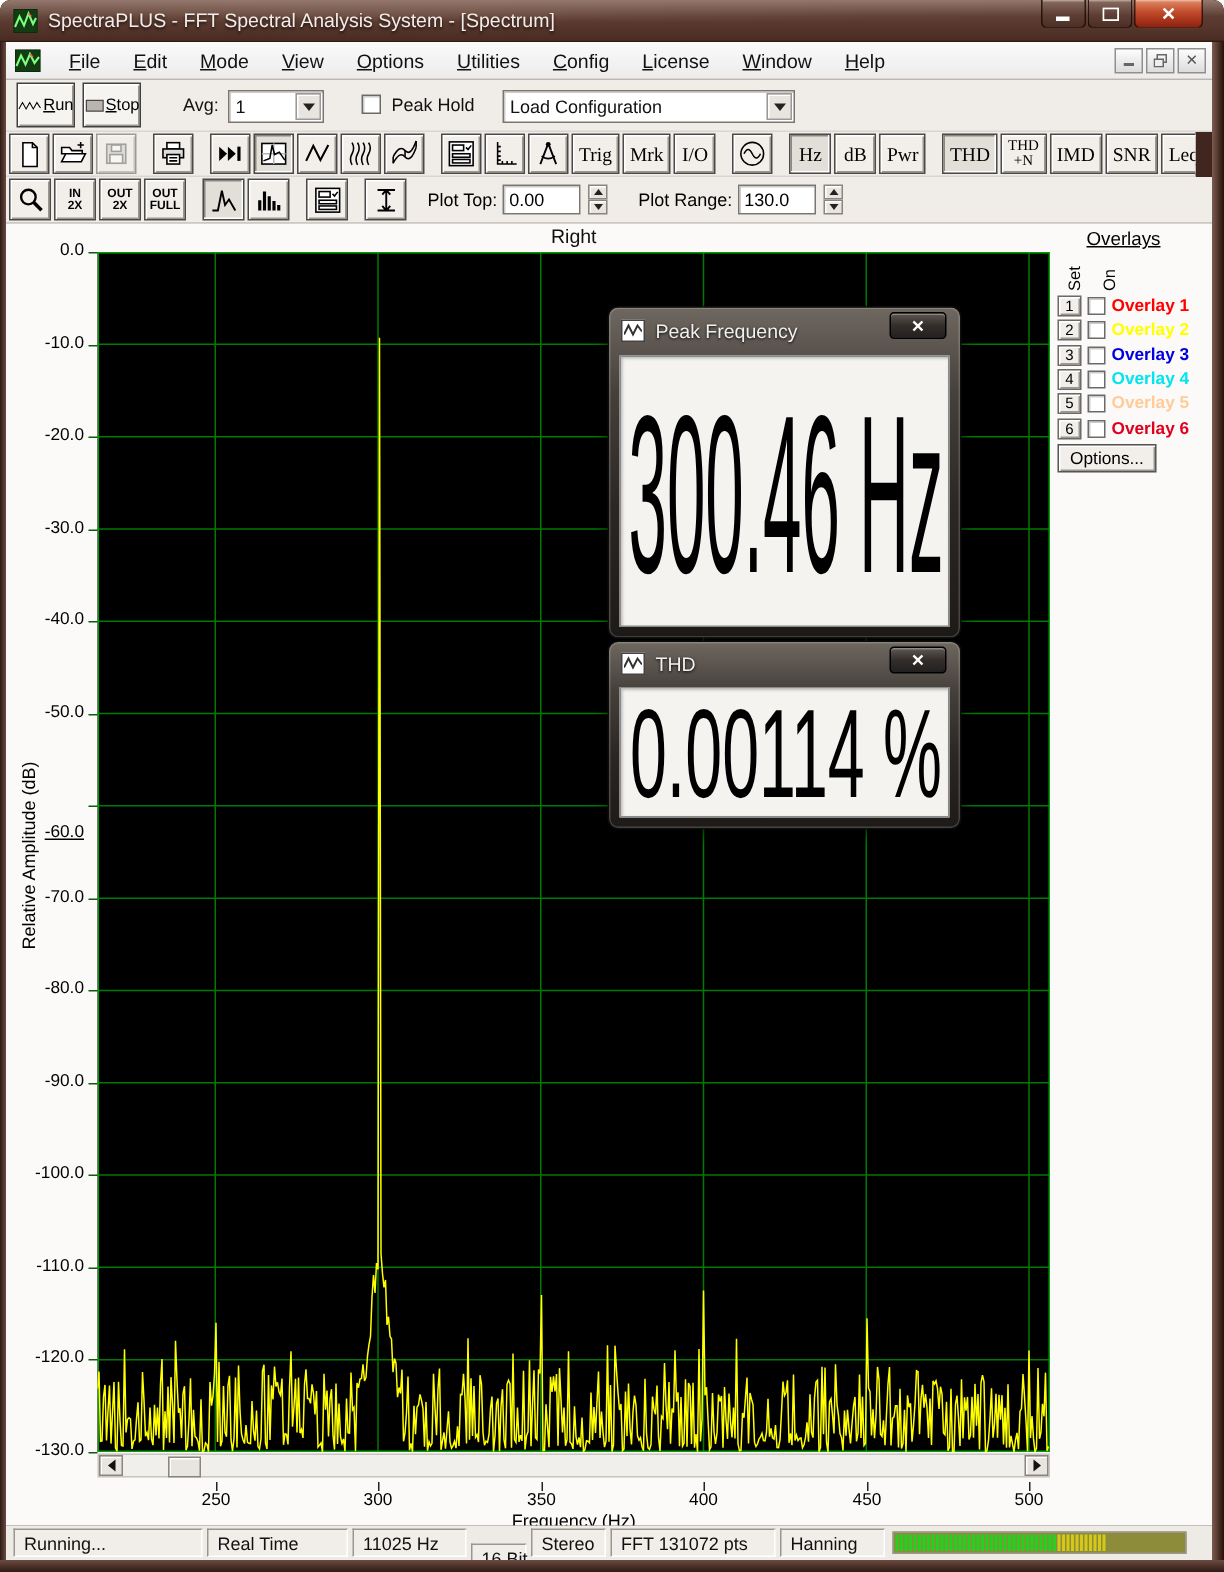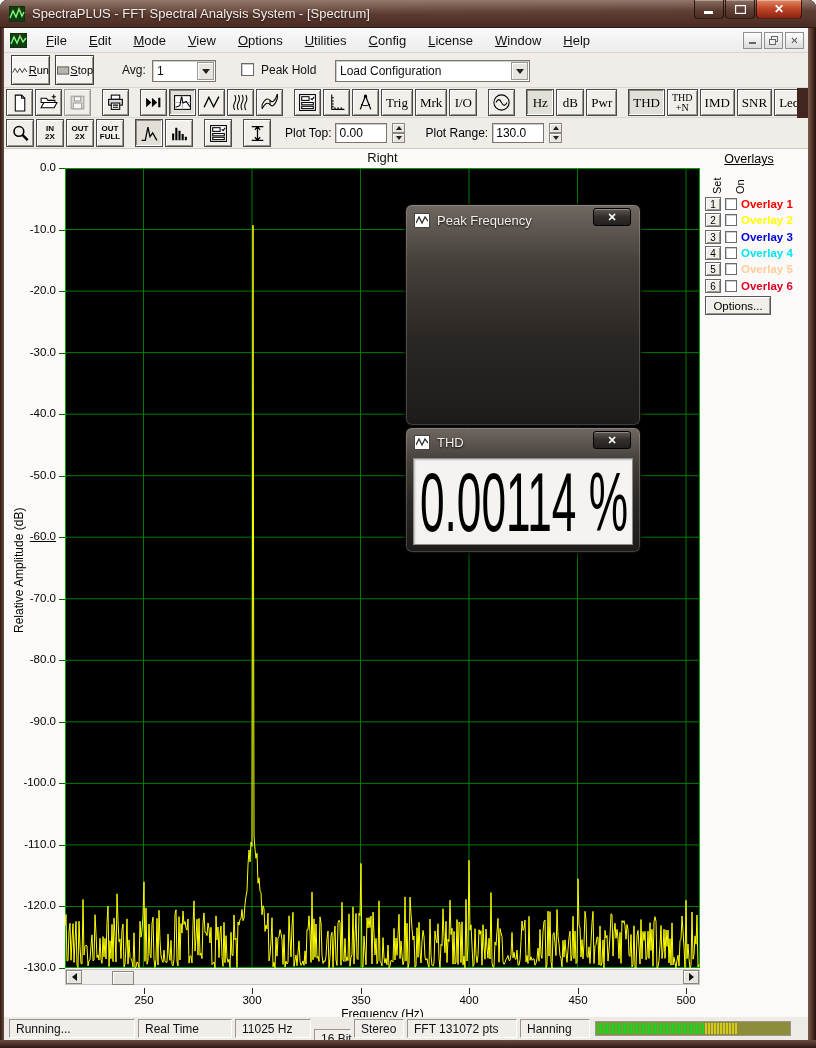--- a/index.html
+++ b/index.html
@@ -404,21 +404,21 @@
         <div class="ylab" style="left:0;top:74px;">-10.0</div>
         <div class="ytick" style="top:81px;"></div>
         <div class="ylab" style="left:0;top:135px;">-20.0</div>
         <div class="ytick" style="top:142px;"></div>
         <div class="ylab" style="left:0;top:197px;">-30.0</div>
         <div class="ytick" style="top:204px;"></div>
         <div class="ylab" style="left:0;top:258px;">-40.0</div>
         <div class="ytick" style="top:265px;"></div>
         <div class="ylab" style="left:0;top:320px;">-50.0</div>
         <div class="ytick" style="top:327px;"></div>
-        <div class="ylab" style="left:0;top:381px;text-decoration:underline;">-60.0</div>
+        <div class="ylab" style="left:0;top:400px;text-decoration:underline;">-60.0</div>
         <div class="ytick" style="top:388px;"></div>
         <div class="ylab" style="left:0;top:443px;">-70.0</div>
         <div class="ytick" style="top:450px;"></div>
         <div class="ylab" style="left:0;top:504px;">-80.0</div>
         <div class="ytick" style="top:511px;"></div>
         <div class="ylab" style="left:0;top:566px;">-90.0</div>
         <div class="ytick" style="top:573px;"></div>
         <div class="ylab" style="left:0;top:627px;">-100.0</div>
         <div class="ytick" style="top:634px;"></div>
         <div class="ylab" style="left:0;top:689px;">-110.0</div>
@@ -501,20 +501,25 @@
       <span class="ricon">
           <svg width="12" height="10" viewBox="0 0 12 10">
             <polyline points="0,8 3,2 6,8 9,2 12,6" fill="none" stroke="#333" stroke-width="1.3"></polyline>
           </svg>
         </span>
       <span class="ttl">Peak Frequency</span>
       <div class="rclose">
           <span>✕</span>
         </div>
     </div>
+    <div class="rbody" style="height:181px;">
+      <svg width="220" height="179" viewBox="0 0 220 179">
+          <text id="pf-text" x="110" y="143" text-anchor="middle" font-size="150" font-family="&quot;Liberation Sans&quot;,sans-serif" textLength="210" lengthAdjust="spacingAndGlyphs" fill="#000">300.46 Hz</text>
+        </svg>
+    </div>
   </div>
 
   <div class="rowin" style="left:405px;top:427px;height:126px;z-index:30;">
     <div class="tbar" style="height:28px;">
       <span class="ricon">
           <svg width="12" height="10" viewBox="0 0 12 10">
             <polyline points="0,8 3,2 6,8 9,2 12,6" fill="none" stroke="#333" stroke-width="1.3"></polyline>
           </svg>
         </span>
       <span class="ttl">THD</span>

